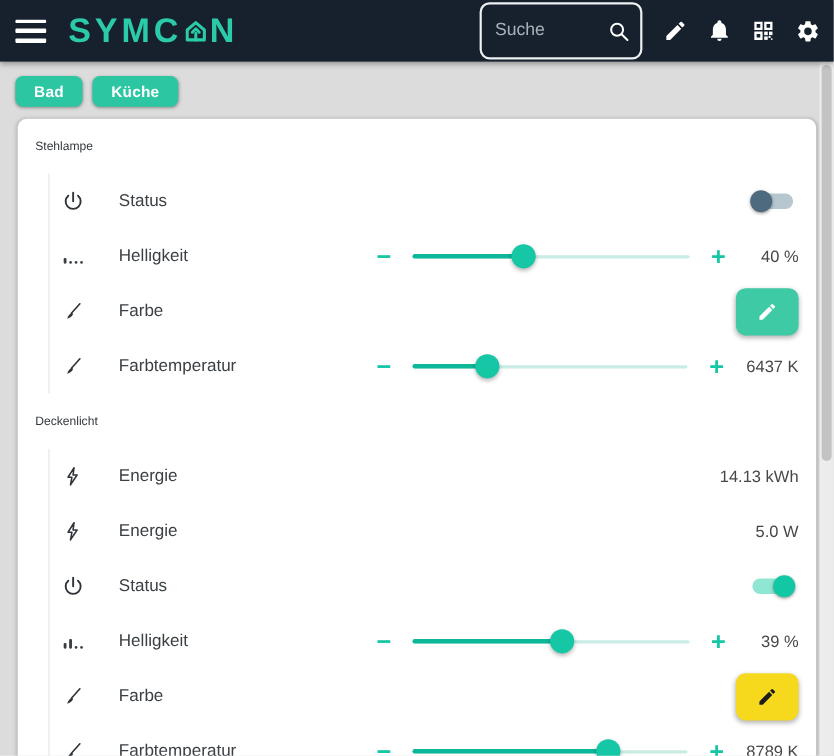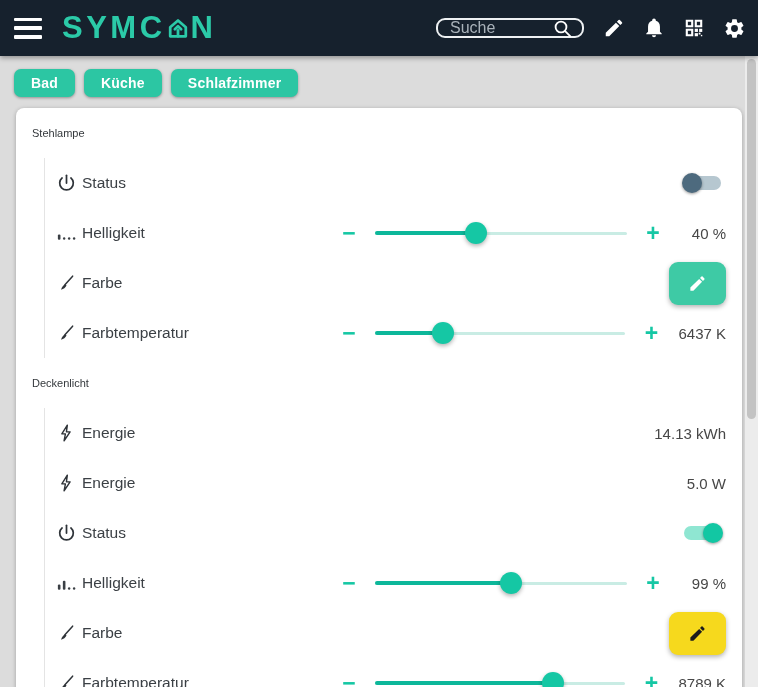--- a/index.html
+++ b/index.html
@@ -18,21 +18,21 @@
   
   .topbar{
     height:56px;background:var(--topbar-bg);display:flex;align-items:center;
     padding:0 4px 0 14px;box-shadow:0 2px 5px rgba(0,0,0,.35);position:relative;z-index:10;
   }
   .hamburger{width:28px;height:21px;display:flex;flex-direction:column;justify-content:space-between;cursor:pointer;margin-right:20px;flex:none}
   .hamburger span{display:block;height:3.6px;background:#fff;border-radius:1px}
   .logo{display:flex;align-items:center;color:var(--logo-teal);font-weight:700;font-size:31px;letter-spacing:3.5px;user-select:none}
   .logo svg{margin:0 2px 0 1px}
   .search{
-    margin-left:auto;margin-right:10px;width:148px;height:20px;flex:none;
+    margin-left:auto;margin-right:10px;width:148px;height:52px;flex:none;
     border:2px solid #eef1f3;border-radius:9px;display:flex;align-items:center;padding:0 9px 0 12px;justify-content:space-between;
   }
   .search input{flex:1;min-width:0;background:transparent;border:0;outline:0;font-family:inherit;font-size:16px;color:#dfe5e9}
   .search input::placeholder{color:#a9b2ba}
   .topbar-actions{display:flex;align-items:center}
   .icon-btn{width:40px;height:44px;display:flex;align-items:center;justify-content:center;cursor:pointer}
   
   .tabs{display:flex;gap:9px;padding:13px 14px 10px}
   .chip{
     background:var(--chip-teal);color:#fff;font-weight:700;font-size:14px;height:28px;
@@ -41,21 +41,21 @@
   }
   
   .card{
     position:absolute;left:16px;right:16px;top:108px;bottom:-24px;background:var(--card-bg);
     border-radius:8px 8px 0 0;box-shadow:0 1px 4px rgba(0,0,0,.28);padding:0 16px;overflow:hidden;
   }
   .section-title{height:50px;display:flex;align-items:center;font-size:11px;color:#34383c}
   .group{margin-left:12px;border-left:1px solid #e4e4e4}
   .row{height:50px;display:flex;align-items:center;padding-left:9px}
   .row-icon{width:24px;display:flex;justify-content:center;align-items:center;flex:none}
-  .row-label{margin-left:4px;font-size:15.5px;color:var(--label);white-space:nowrap}
+  .row-label{margin-left:30px;font-size:15.5px;color:var(--label);white-space:nowrap}
   .row-right{margin-left:auto;display:flex;align-items:flex-end}
   .row-controls{margin-left:auto;width:394px;display:flex;align-items:center}
   .pm-btn{width:34px;flex:none;text-align:center;font-size:23px;font-weight:700;color:var(--accent);cursor:pointer;line-height:1;user-select:none}
   .slider{flex:1;height:3px;background:var(--slider-rest);border-radius:2px;position:relative;margin:0 9px;cursor:pointer}
   .slider-fill{position:absolute;left:0;top:-0.5px;height:4px;border-radius:2px;background:var(--slider-fill)}
   .slider-thumb{position:absolute;width:22px;height:22px;background:var(--accent);border-radius:50%;top:50%;transform:translate(-50%,-50%);box-shadow:0 2px 4px rgba(0,0,0,.3)}
   .row-value{margin-left:10px;min-width:46px;text-align:right;font-size:15px;color:var(--value);white-space:nowrap}
   .switch{width:37px;height:14px;border-radius:7px;position:relative;cursor:pointer;margin-right:5px}
   .switch-thumb{position:absolute;width:20px;height:20px;border-radius:50%;top:-3px;box-shadow:0 1px 3px rgba(0,0,0,.4)}
   .switch.off{background:var(--toggle-off-track)}
@@ -119,21 +119,20 @@
       <svg width="23" height="23" viewBox="0 0 24 24" fill="#ffffff">
           <path d="M19.14 12.94c.04-.3.06-.61.06-.94 0-.32-.02-.64-.07-.94l2.03-1.58a.49.49 0 0 0 .12-.61l-1.92-3.32a.49.49 0 0 0-.59-.22l-2.39.96c-.5-.38-1.03-.7-1.62-.94l-.36-2.54a.48.48 0 0 0-.48-.41h-3.84c-.24 0-.43.17-.47.41l-.36 2.54c-.59.24-1.13.57-1.62.94l-2.39-.96a.49.49 0 0 0-.59.22L2.73 8.87c-.12.21-.08.47.12.61l2.03 1.58c-.05.3-.09.63-.09.94s.02.64.07.94l-2.03 1.58a.49.49 0 0 0-.12.61l1.92 3.32c.12.22.37.29.59.22l2.39-.96c.5.38 1.03.7 1.62.94l.36 2.54c.05.24.24.41.48.41h3.84c.24 0 .44-.17.47-.41l.36-2.54c.59-.24 1.13-.56 1.62-.94l2.39.96c.22.08.47 0 .59-.22l1.92-3.32a.49.49 0 0 0-.12-.61l-2.01-1.58zM12 15.6A3.6 3.6 0 1 1 12 8.4a3.6 3.6 0 0 1 0 7.2z"></path>
         </svg>
     </div>
   </div>
 </header>
 
 <nav class="tabs">
   <div class="chip">Bad</div>
   <div class="chip">Küche</div>
-  <div class="chip">Schlafzimmer</div>
 </nav>
 
 <main class="card" id="card">
     <div class="section-title">Stehlampe</div>
     <div class="group">
       <div class="row">
         <div class="row-icon">
           <svg width="23" height="23" viewBox="0 0 24 24" fill="none" stroke="#2e3338" stroke-width="1.8" stroke-linecap="round">
             <path d="M12 3.4v8.1"></path>
             <path d="M7.4 6.2a7.1 7.1 0 1 0 9.2 0"></path>
@@ -249,21 +248,21 @@
           </svg>
         </div>
         <div class="row-label">Helligkeit</div>
         <div class="row-controls">
           <div class="pm-btn">−</div>
           <div class="slider">
             <div class="slider-fill" style="width: 54%;"></div>
             <div class="slider-thumb" style="left: 54%;"></div>
           </div>
           <div class="pm-btn">+</div>
-          <div class="row-value">99 %</div>
+          <div class="row-value">39 %</div>
         </div>
       </div>
       <div class="row">
         <div class="row-icon">
           <svg width="21" height="21" viewBox="0 0 24 24">
             <path d="M19 3.6 10.2 13.4" fill="none" stroke="#2e3338" stroke-width="1.7" stroke-linecap="round"></path>
             <path d="M10.7 12.9c-2.4 1.1-3.9 3-5 6.2 3-.9 5-2.4 6.3-4.9z" fill="#2e3338"></path>
           </svg>
         </div>
         <div class="row-label">Farbe</div>

